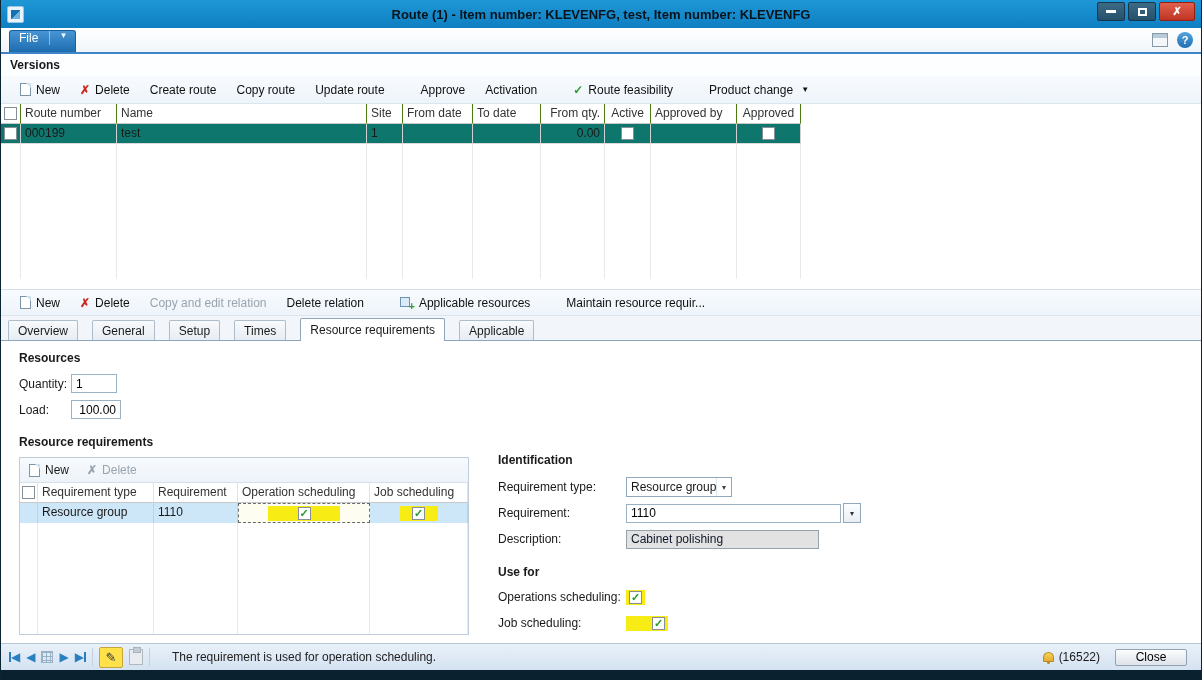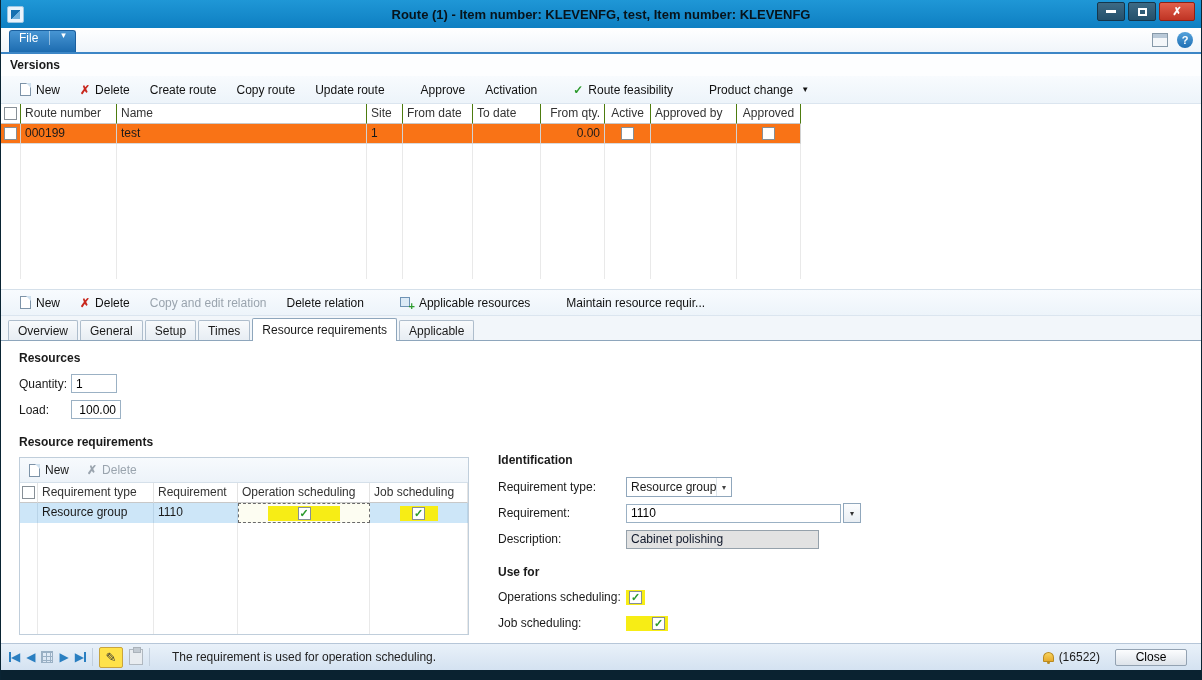--- a/index.html
+++ b/index.html
@@ -45,40 +45,40 @@
   .icon-res{position:relative;width:14px;height:13px;flex:none}
   .icon-res::before{content:"";position:absolute;left:0;top:1px;width:8px;height:8px;border:1px solid #6f93b5;background:#dcEAf6;background:#dceaf6}
   .icon-res .plus{position:absolute;right:-1px;bottom:-3px;color:#2c9a2c;font-weight:bold;font-size:11px;line-height:1}
   .dd-arrow{font-size:8px;line-height:1;margin-left:3px}
 
   
   .grid1{height:175px;position:relative;background:#fff}
   .grow{display:flex;height:20px}
   .grow .cell{padding:2px 4px;overflow:hidden;white-space:nowrap}
   .g1-header .cell{background:#fff;border-bottom:1px solid #c8c8c8;border-right:1px solid #4d7c0f;color:#333}
-  .g1-data .cell{background:#f97316;border-right:1px solid #d2d2d2;border-bottom:1px solid #dadada}
+  .g1-data .cell{background:#0f766e;border-right:1px solid #d2d2d2;border-bottom:1px solid #dadada}
   .g1-empty{display:flex;height:135px}
   .g1-empty .ecell{border-right:1px solid #e9e9e9;height:100%}
   .c-sel{width:20px;display:flex;align-items:center;justify-content:center}
   .c-routeno{width:96px}
   .c-name{width:250px}
   .c-site{width:36px}
   .c-fromdate{width:70px}
   .c-todate{width:68px}
   .c-fromqty{width:64px;text-align:right;justify-content:flex-end}
   .c-active{width:46px;text-align:center}
   .c-apprby{width:86px}
   .c-appr{width:64px;text-align:center}
   .cbx-center{display:flex;align-items:center;justify-content:center}
 
   .cb{display:inline-flex;width:13px;height:13px;background:#fff;border:1px solid #878f96;align-items:center;justify-content:center;font-size:11px;line-height:1;color:#2c9a2c;font-weight:bold;flex:none}
   .gap-strip{height:10px;background:#fff}
 
   
-  .tabs{height:24px;display:flex;align-items:flex-end;padding:0 7px;background:#f2f6fa;gap:2px}
+  .tabs{height:24px;display:flex;align-items:flex-end;padding:0 7px;background:#f2f6fa;gap:14px}
   .tab{height:20px;padding:2px 9px;background:linear-gradient(#f8fafc,#e7edf3);border:1px solid #aebdcc;border-bottom:none;border-radius:2px 2px 0 0;display:flex;align-items:center;white-space:nowrap;cursor:default}
   .tab.active{background:#fff;height:23px;border-color:#8ea6bc;position:relative;z-index:2;margin-bottom:-1px}
 
   
   .content{height:303px;background:#fff;position:relative;padding:10px 0 0 18px;border-top:1px solid #8ea6bc}
   .group-label{font-weight:bold;margin-bottom:9px}
   .form-row{display:flex;align-items:center;margin-bottom:7px}
   .form-row .flabel{width:52px}
   .txt{height:19px;border:1px solid #9bb1c4;padding:1px 4px;font:inherit;background:#fff}
   .txt.qty{width:46px}

